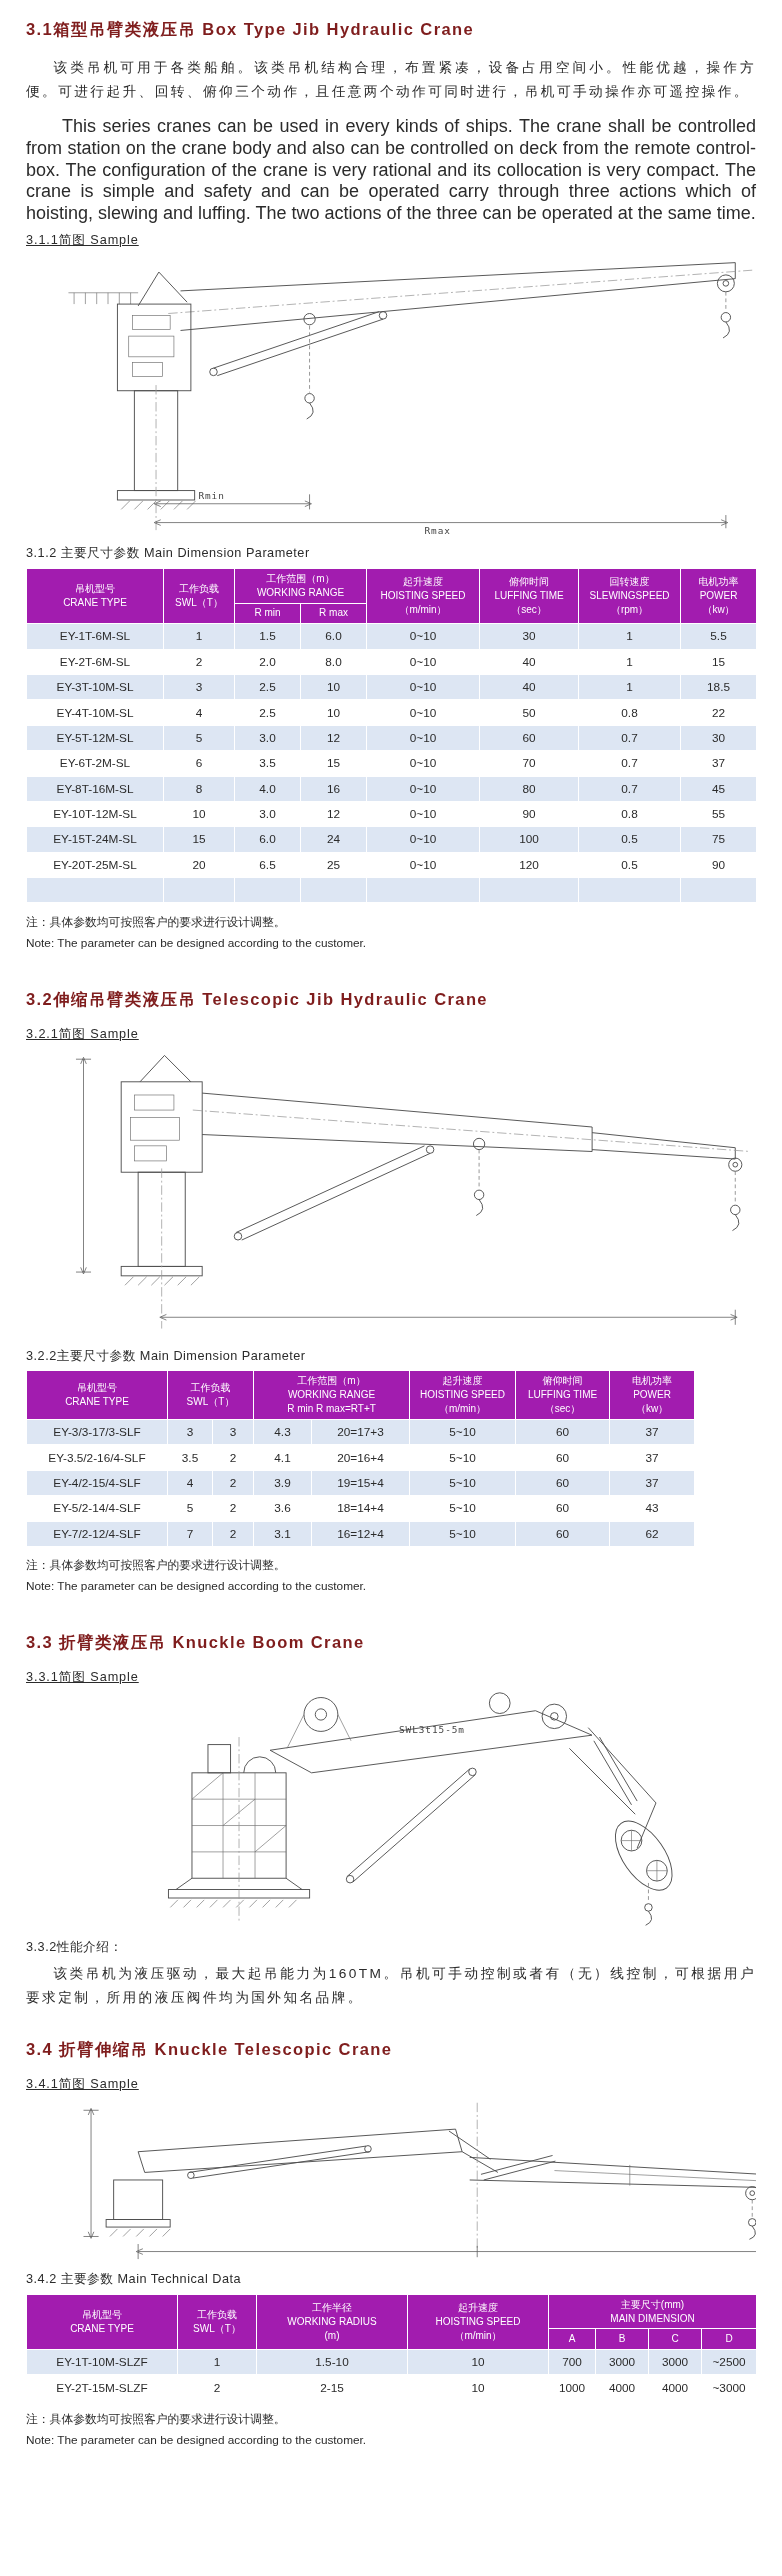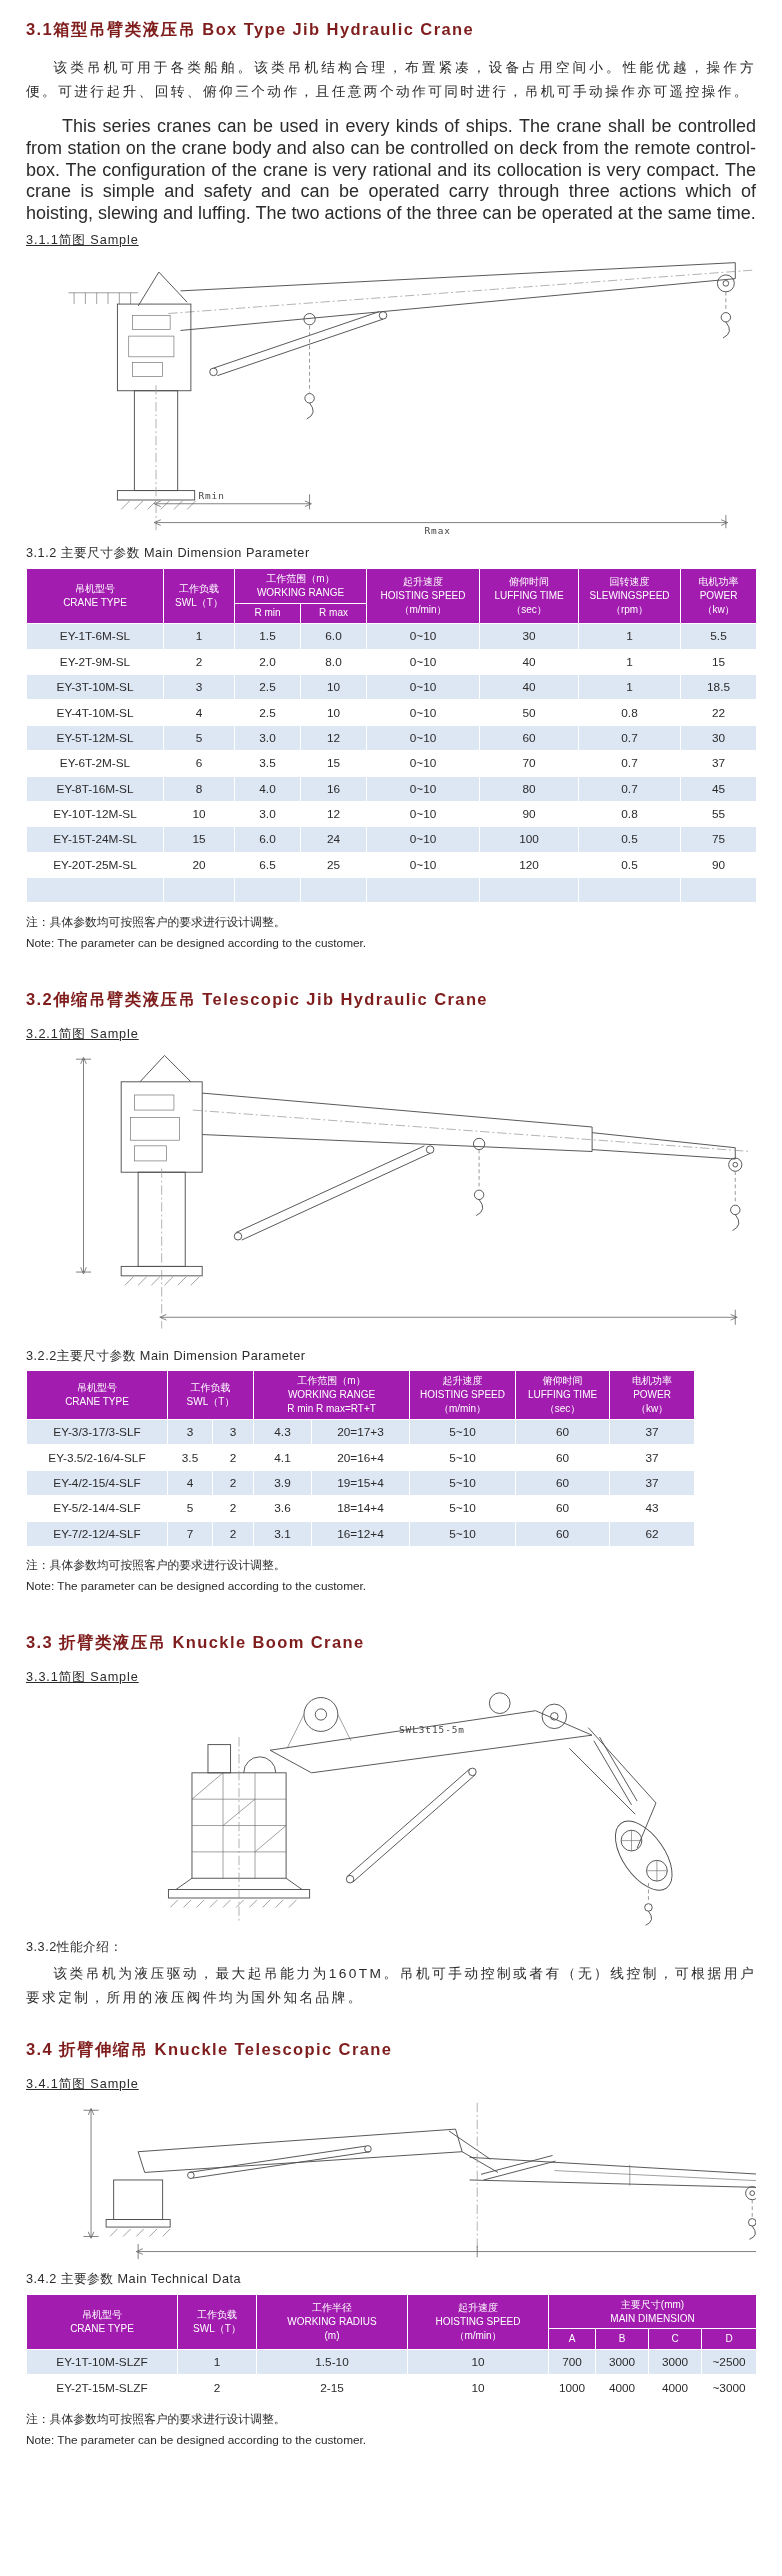--- a/index.html
+++ b/index.html
@@ -185,21 +185,21 @@
             <td>EY-1T-6M-SL</td>
             <td>1</td>
             <td>1.5</td>
             <td>6.0</td>
             <td>0~10</td>
             <td>30</td>
             <td>1</td>
             <td>5.5</td>
           </tr>
           <tr>
-            <td>EY-2T-9M-SL</td>
+            <td>EY-2T-6M-SL</td>
             <td>2</td>
             <td>2.0</td>
             <td>8.0</td>
             <td>0~10</td>
             <td>40</td>
             <td>1</td>
             <td>15</td>
           </tr>
           <tr>
             <td>EY-3T-10M-SL</td>

